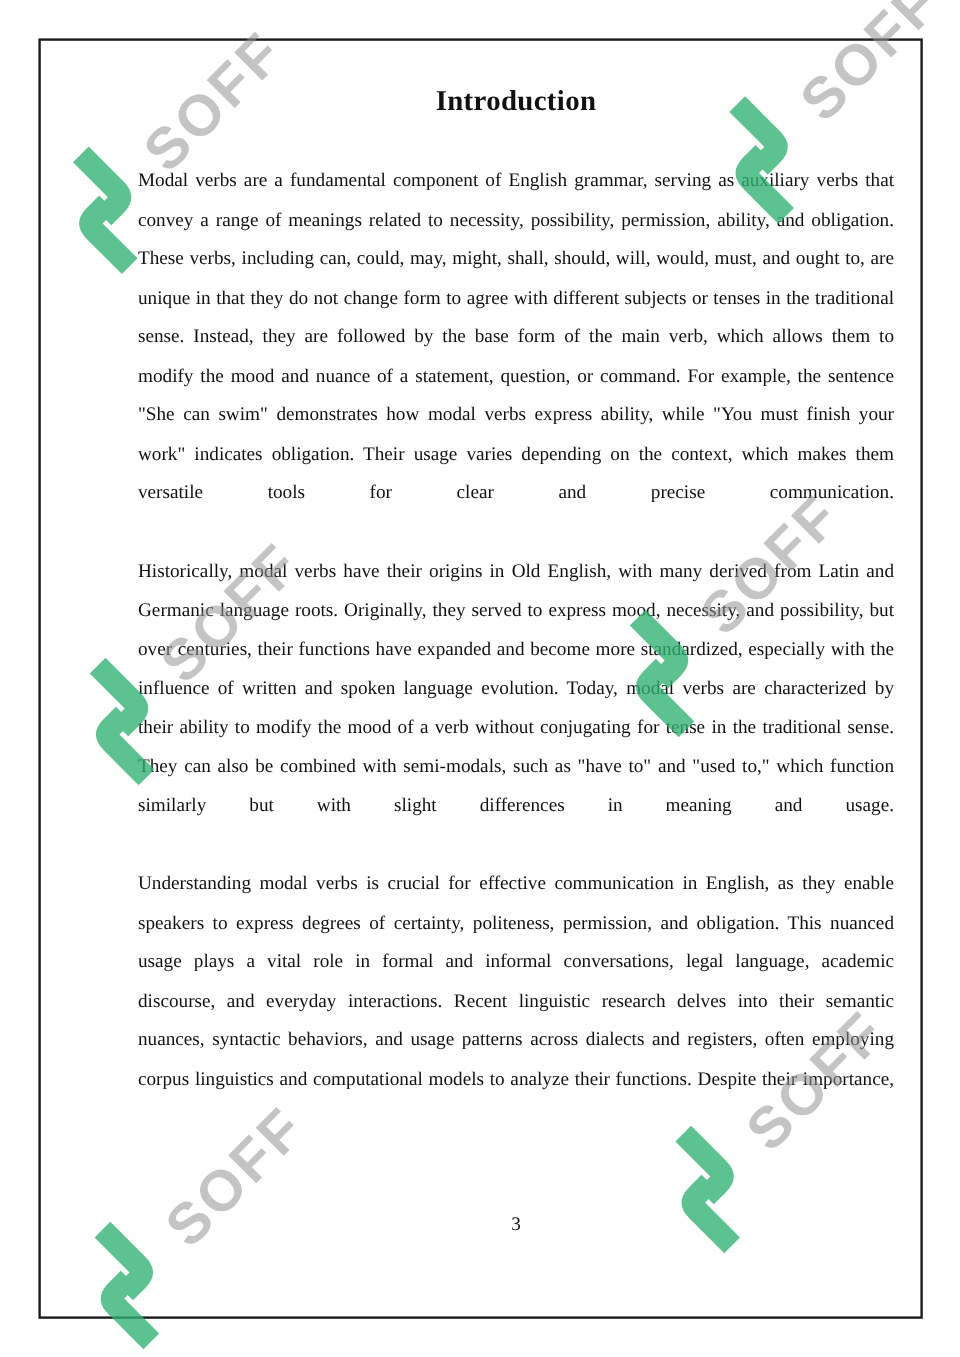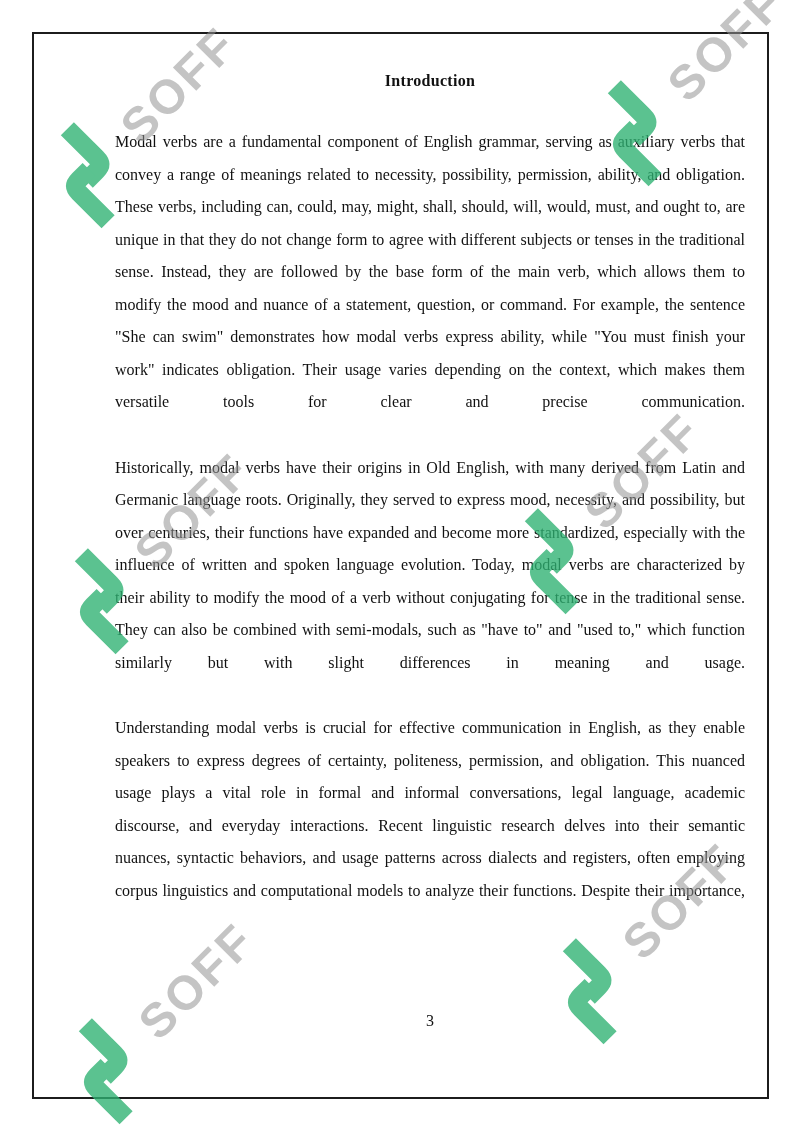--- a/index.html
+++ b/index.html
@@ -27,21 +27,21 @@
   }
   .content {
     position: absolute;
     left: 115px;
     top: 72px;
     width: 630px;
   }
   .title {
     margin: 0 0 36px 0;
     text-align: center;
-    font-size: 16px;
+    font-size: 24px;
     font-weight: bold;
     letter-spacing: 0.3px;
     font-family: "Liberation Serif", serif;
   }
   .para {
     margin: 0 0 33px 0;
     font-size: 16px;
     line-height: 32.5px;
     text-align: justify;
     text-align-last: justify;

